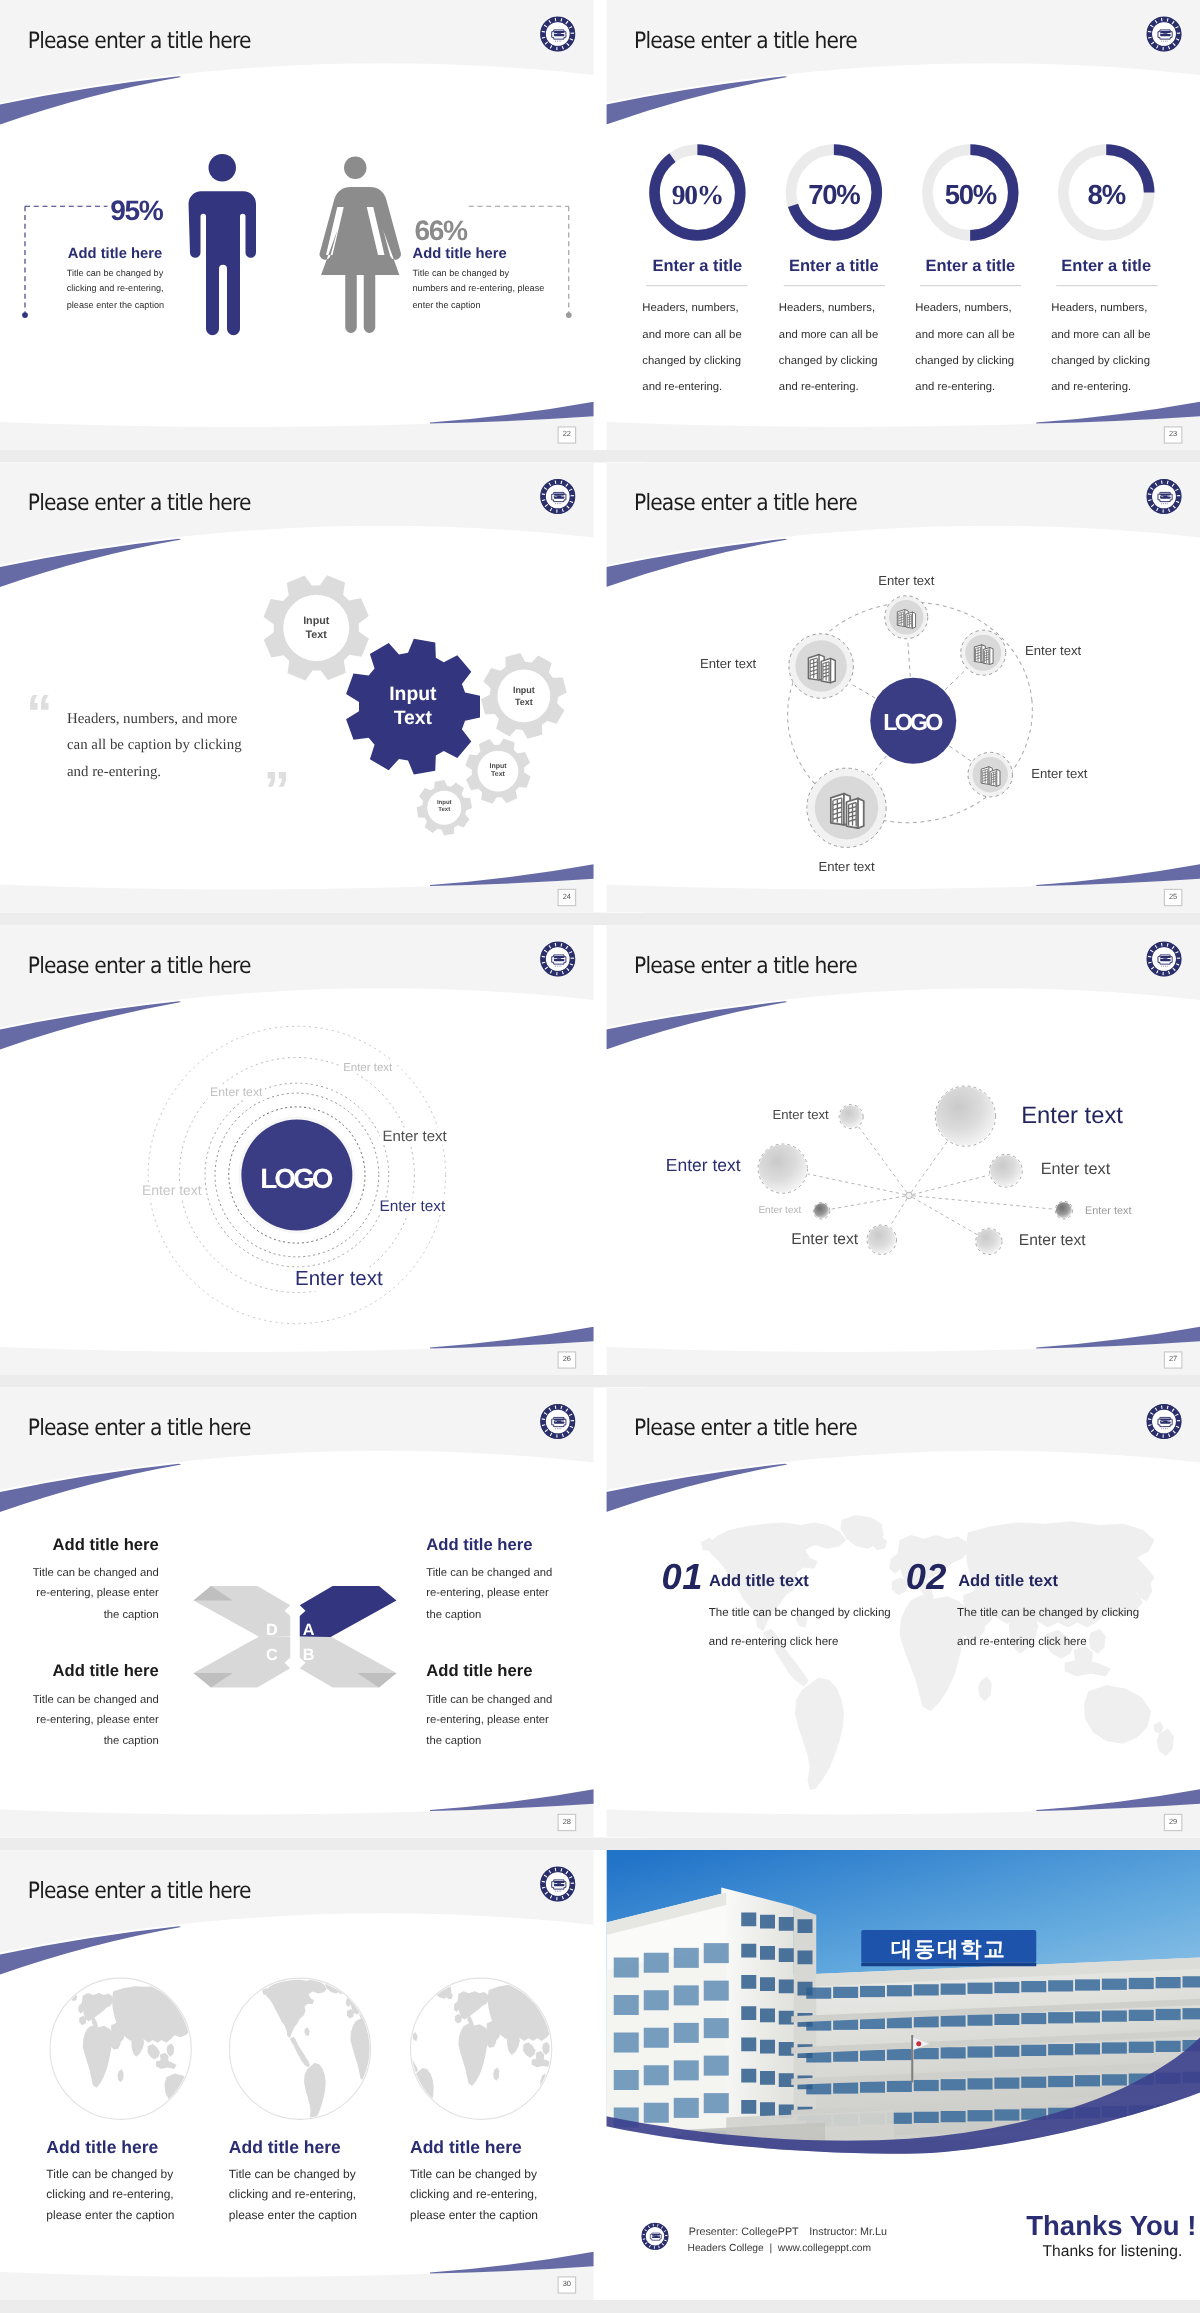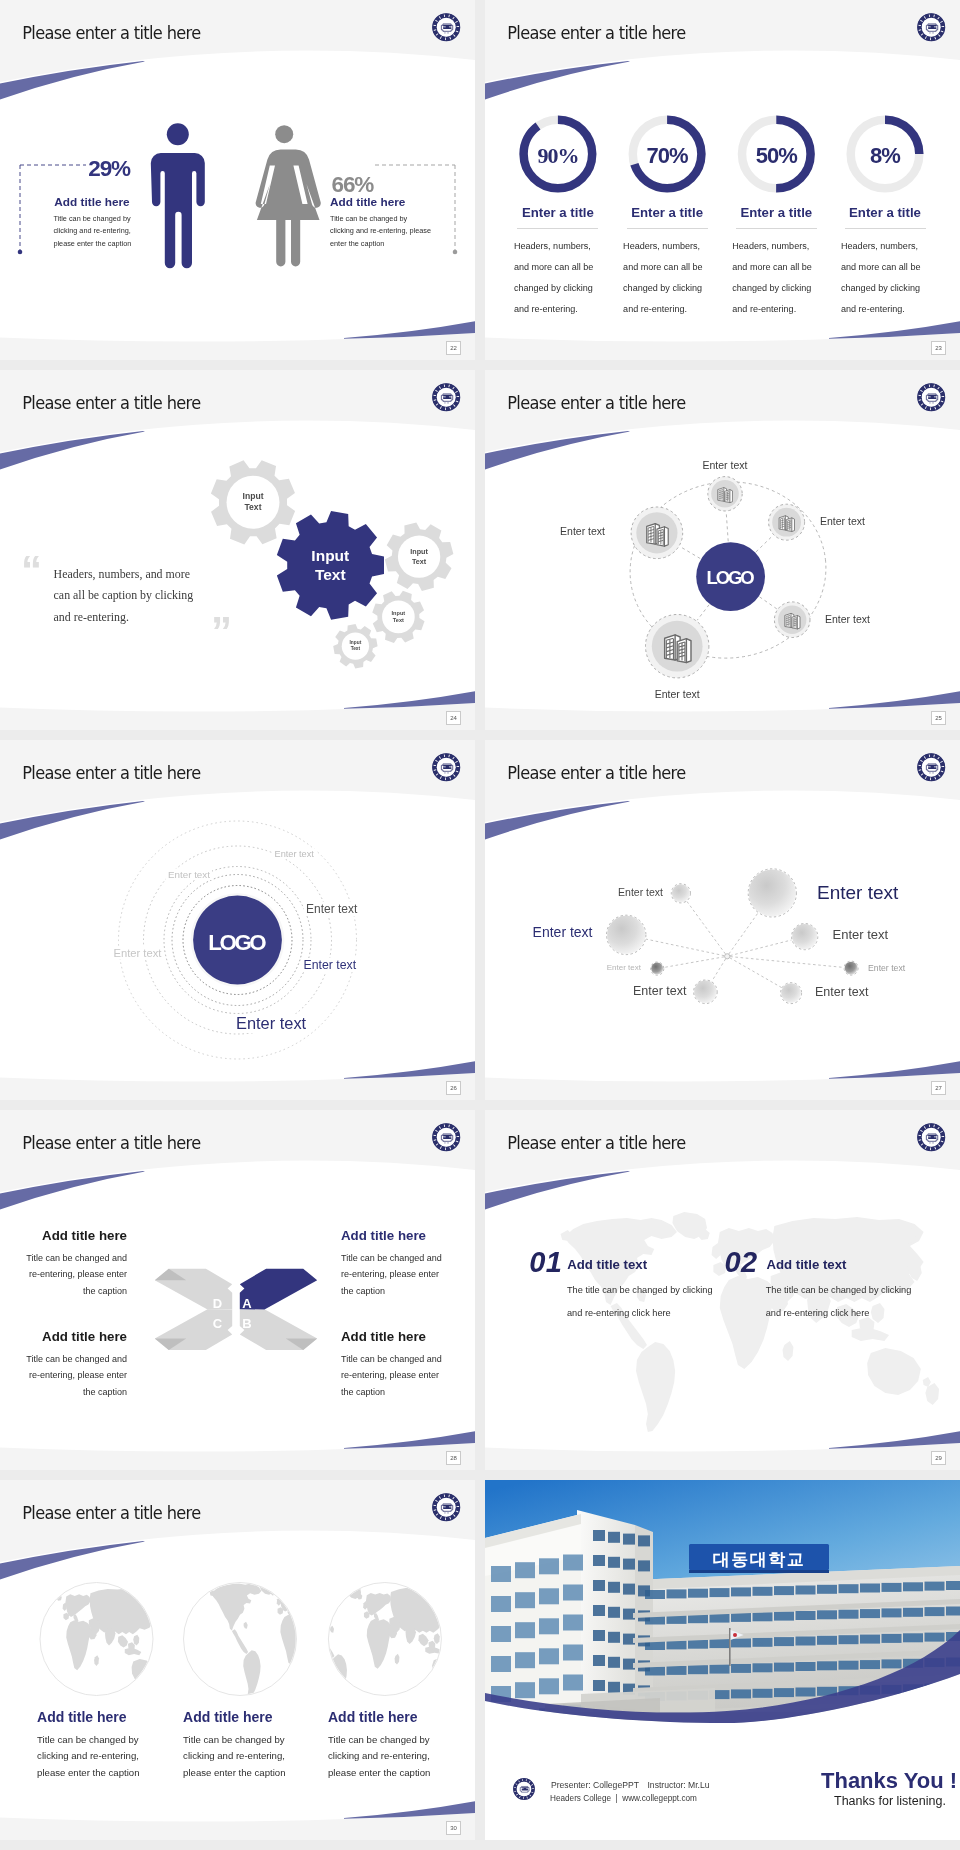--- a/index.html
+++ b/index.html
@@ -1,19 +1,19 @@
 <!DOCTYPE html>
 <html><head>
 <meta charset="utf-8">
 <title>Presentation template slides</title>
 <style>
   html,body{margin:0;padding:0;background:#ececec;}
   body{width:960px;height:1850px;font-family:"Liberation Sans",sans-serif;}
   .grid{position:relative;width:960px;height:1850px;background:#ececec;overflow:hidden;}
-  .slide{position:absolute;width:475px;height:360px;background:#ffffff;overflow:hidden;}
+  .slide{position:absolute;width:475px;height:360px;background:#ffffff;overflow:hidden;padding-left:40px;}
   .chrome{position:absolute;left:0;top:0;width:475px;height:360px;}
   .title{position:absolute;left:22.2px;top:22.4px;font-size:18px;color:#1c1c1c;
          font-family:"DejaVu Sans Condensed","DejaVu Sans",sans-serif;font-weight:400;white-space:nowrap;letter-spacing:-0.64px;}
   .pnum{position:absolute;left:446px;top:341px;width:13px;height:12px;border:1px solid #cacaca;background:#fff;
         font-size:6px;color:#555;text-align:center;line-height:12px;font-family:"Liberation Sans",sans-serif;}
   .logo{position:absolute;left:432.2px;top:13.4px;width:28.4px;height:28.4px;}
   .stage{position:absolute;left:0;top:0;width:475px;height:360px;}
   .t{position:absolute;white-space:pre;}
   .navy{color:#33357e;}
   .grey{color:#8b8b8b;}
@@ -71,26 +71,26 @@
     <path d="M20 165 H86"></path>
     <path d="M20 165 V251"></path>
   </g>
   <circle cx="20" cy="252" r="2.3" fill="#33357e"></circle>
   <g stroke="#9b9b9b" stroke-width="0.9" fill="none" stroke-dasharray="4 3">
     <path d="M375 165 H455"></path>
     <path d="M455 165 V251"></path>
   </g>
   <circle cx="455" cy="252" r="2.3" fill="#9b9b9b"></circle>
  </svg>
- <div class="t pct navy" style="left:88px;top:155.5px;width:42px;text-align:right;">29%</div>
+ <div class="t pct navy" style="left:88px;top:155.5px;width:42px;text-align:right;">95%</div>
  <div class="t hd" style="left:54.3px;top:195.3px;">Add title here</div>
  <div class="t cap" style="left:53.4px;top:212.5px;"><span>Title can be changed by</span><br><span>clicking and re-entering,</span><br><span>please enter the caption</span></div>
  <div class="t pct grey" style="left:331.5px;top:172px;">66%</div>
  <div class="t hd" style="left:330px;top:195.3px;">Add title here</div>
- <div class="t cap" style="left:330px;top:212.5px;"><span>Title can be changed by</span><br><span>clicking and re-entering, please</span><br><span>enter the caption</span></div>
+ <div class="t cap" style="left:330px;top:212.5px;"><span>Title can be changed by</span><br><span>numbers and re-entering, please</span><br><span>enter the caption</span></div>
 </div>
 </div>
 
 <div class="slide" style="left:485px;top:0px">
 <svg class="chrome" width="475" height="360" viewBox="0 0 475 360">
   <path d="M0,0 H475 V60 Q237.5,33.3 0,82 Z" fill="#f4f4f4"></path>
   <path d="M0,83.5 Q71.5,68.8 143,61 L145,61.5 Q72,74.4 0,99.5 Z" fill="#666ba5"></path>
   <path d="M0,337.5 Q237.5,347.5 475,333 L475,360 L0,360 Z" fill="#f4f4f4"></path>
   <path d="M344,338 Q409.5,333.1 475,321.3 L475,333 Q409,337.5 344,338.8 Z" fill="#666ba5"></path>
 </svg>

